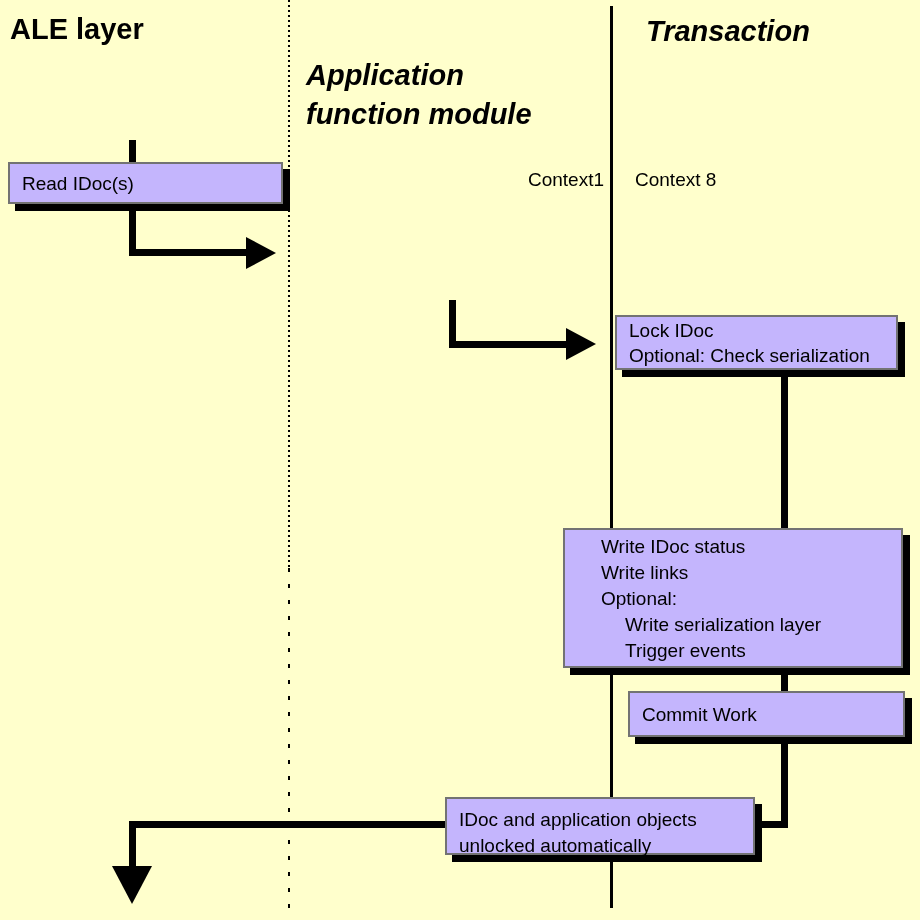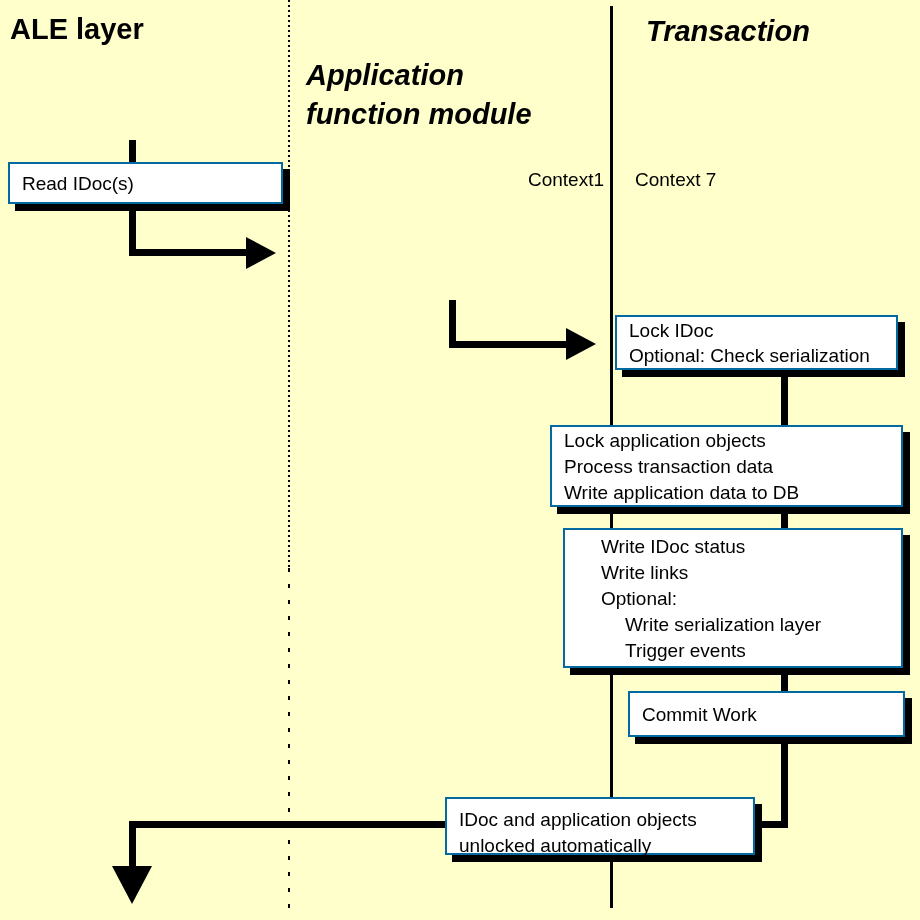--- a/index.html
+++ b/index.html
@@ -37,22 +37,22 @@
   .arrow-down{
     position:absolute;z-index:1;width:0;height:0;
     border-left:20px solid transparent;
     border-right:20px solid transparent;
     border-top:38px solid #000;
   }
   
   .pbox{
     position:absolute;z-index:2;
     box-sizing:border-box;
-    background:#ffffff;
-    border:2px solid #0369a1;
+    background:#c4b5fd;
+    border:2px solid #737373;
     box-shadow:7px 7px 0 #000;
     font-size:19px;line-height:26px;
     white-space:nowrap;
   }
   .pbox .bline{padding-left:12px;}
   .pbox .bline.indent{padding-left:36px;}
   
   .col-header{
     position:absolute;z-index:3;
     font-size:29px;font-weight:bold;
@@ -89,25 +89,20 @@
   <div class="pbox" style="left:8px;top:162px;width:275px;height:42px;padding-top:7px;">
     <div class="bline">Read IDoc(s)</div>
   </div>
 
 
   <div class="pbox" style="left:615px;top:315px;width:283px;height:55px;padding-top:1px;line-height:25px;">
     <div class="bline">Lock IDoc</div>
     <div class="bline">Optional: Check serialization</div>
   </div>
 
-  <div class="pbox" style="left:550px;top:425px;width:353px;height:82px;padding-top:1px;">
-    <div class="bline">Lock application objects</div>
-    <div class="bline">Process transaction data</div>
-    <div class="bline">Write application data to DB</div>
-  </div>
 
   <div class="pbox" style="left:563px;top:528px;width:340px;height:140px;padding-top:4px;padding-left:24px;">
     <div class="bline">Write IDoc status</div>
     <div class="bline">Write links</div>
     <div class="bline">Optional:</div>
     <div class="bline indent">Write serialization layer</div>
     <div class="bline indent">Trigger events</div>
   </div>
 
   <div class="pbox" style="left:628px;top:691px;width:277px;height:46px;padding-top:9px;">
@@ -117,15 +112,15 @@
   <div class="pbox" style="left:445px;top:797px;width:310px;height:58px;padding-top:8px;">
     <div class="bline">IDoc and application objects</div>
     <div class="bline">unlocked automatically</div>
   </div>
 
   <div class="col-header" style="left:10px;top:10px;">ALE layer</div>
   <div class="col-header italic" style="left:306px;top:12px;width:235px;white-space:normal;margin-top:44px;">Application function module</div>
   <div class="col-header italic" style="left:646px;top:12px;">Transaction</div>
 
   <div class="ctx" style="left:470px;top:144px;width:134px;text-align:right;">Context1</div>
-  <div class="ctx" style="left:635px;top:144px;">Context 7</div>
+  <div class="ctx" style="left:635px;top:144px;">Context 8</div>
 
 </div>
 
 </body></html>

